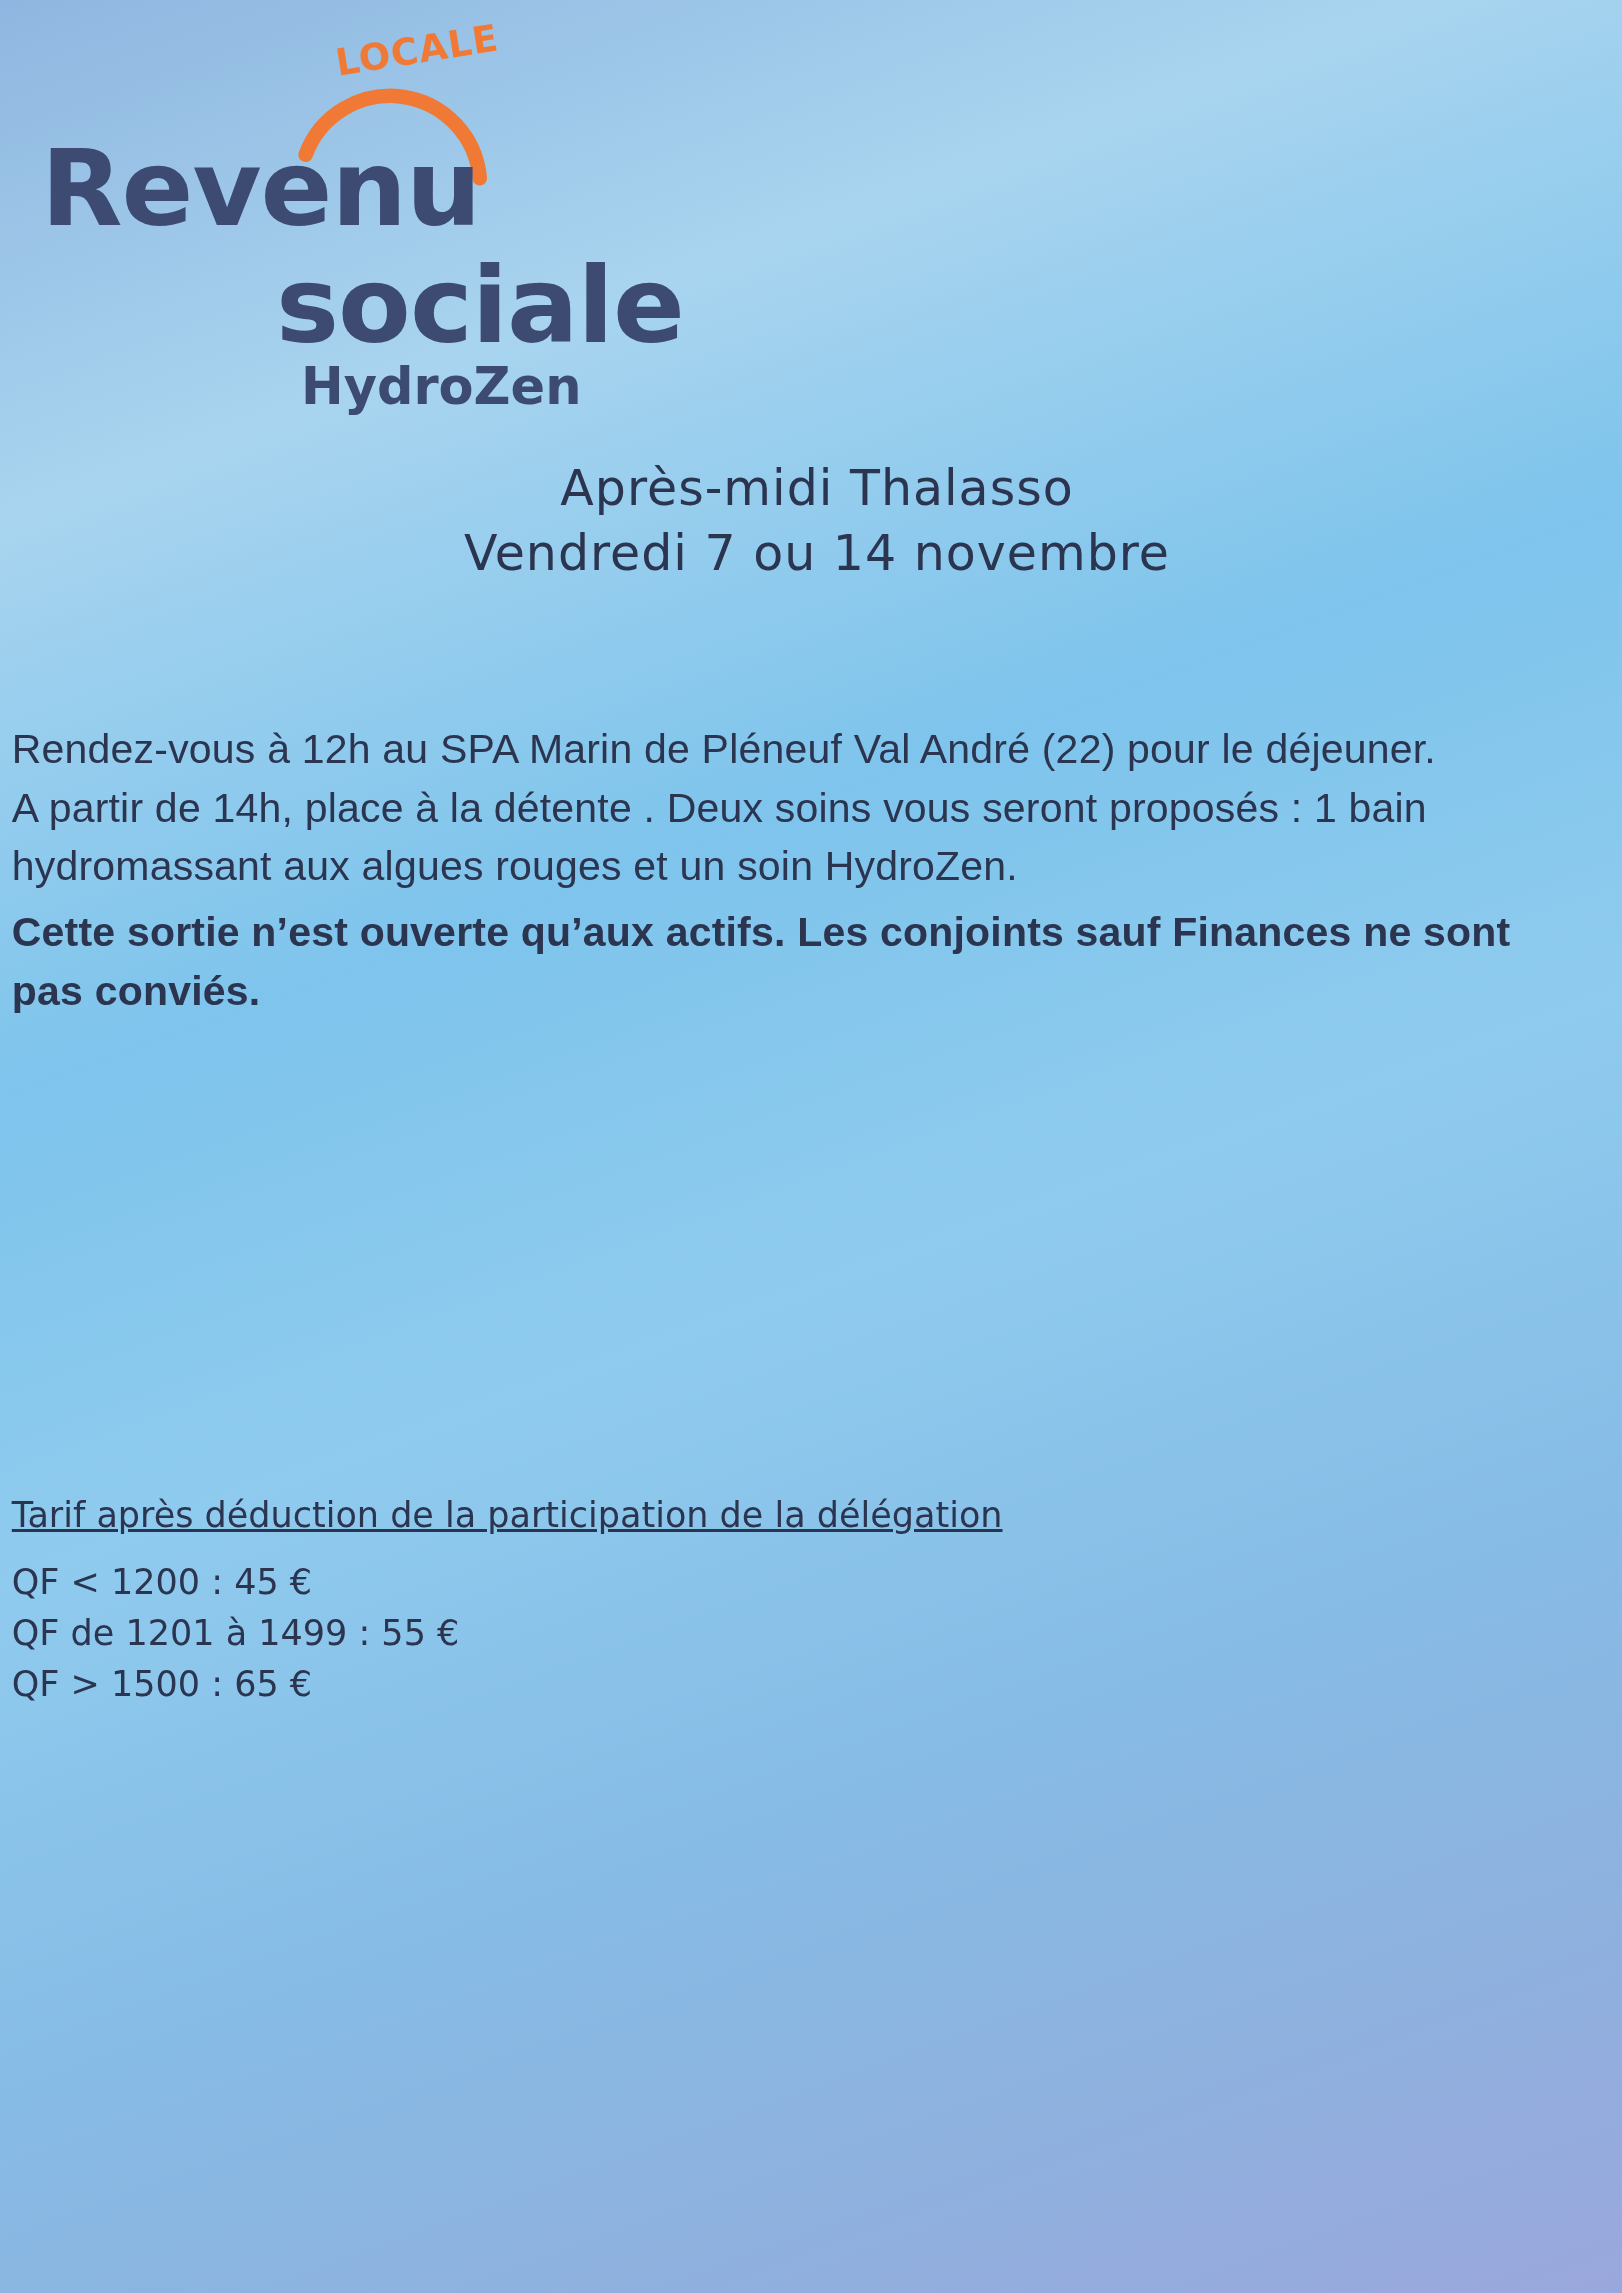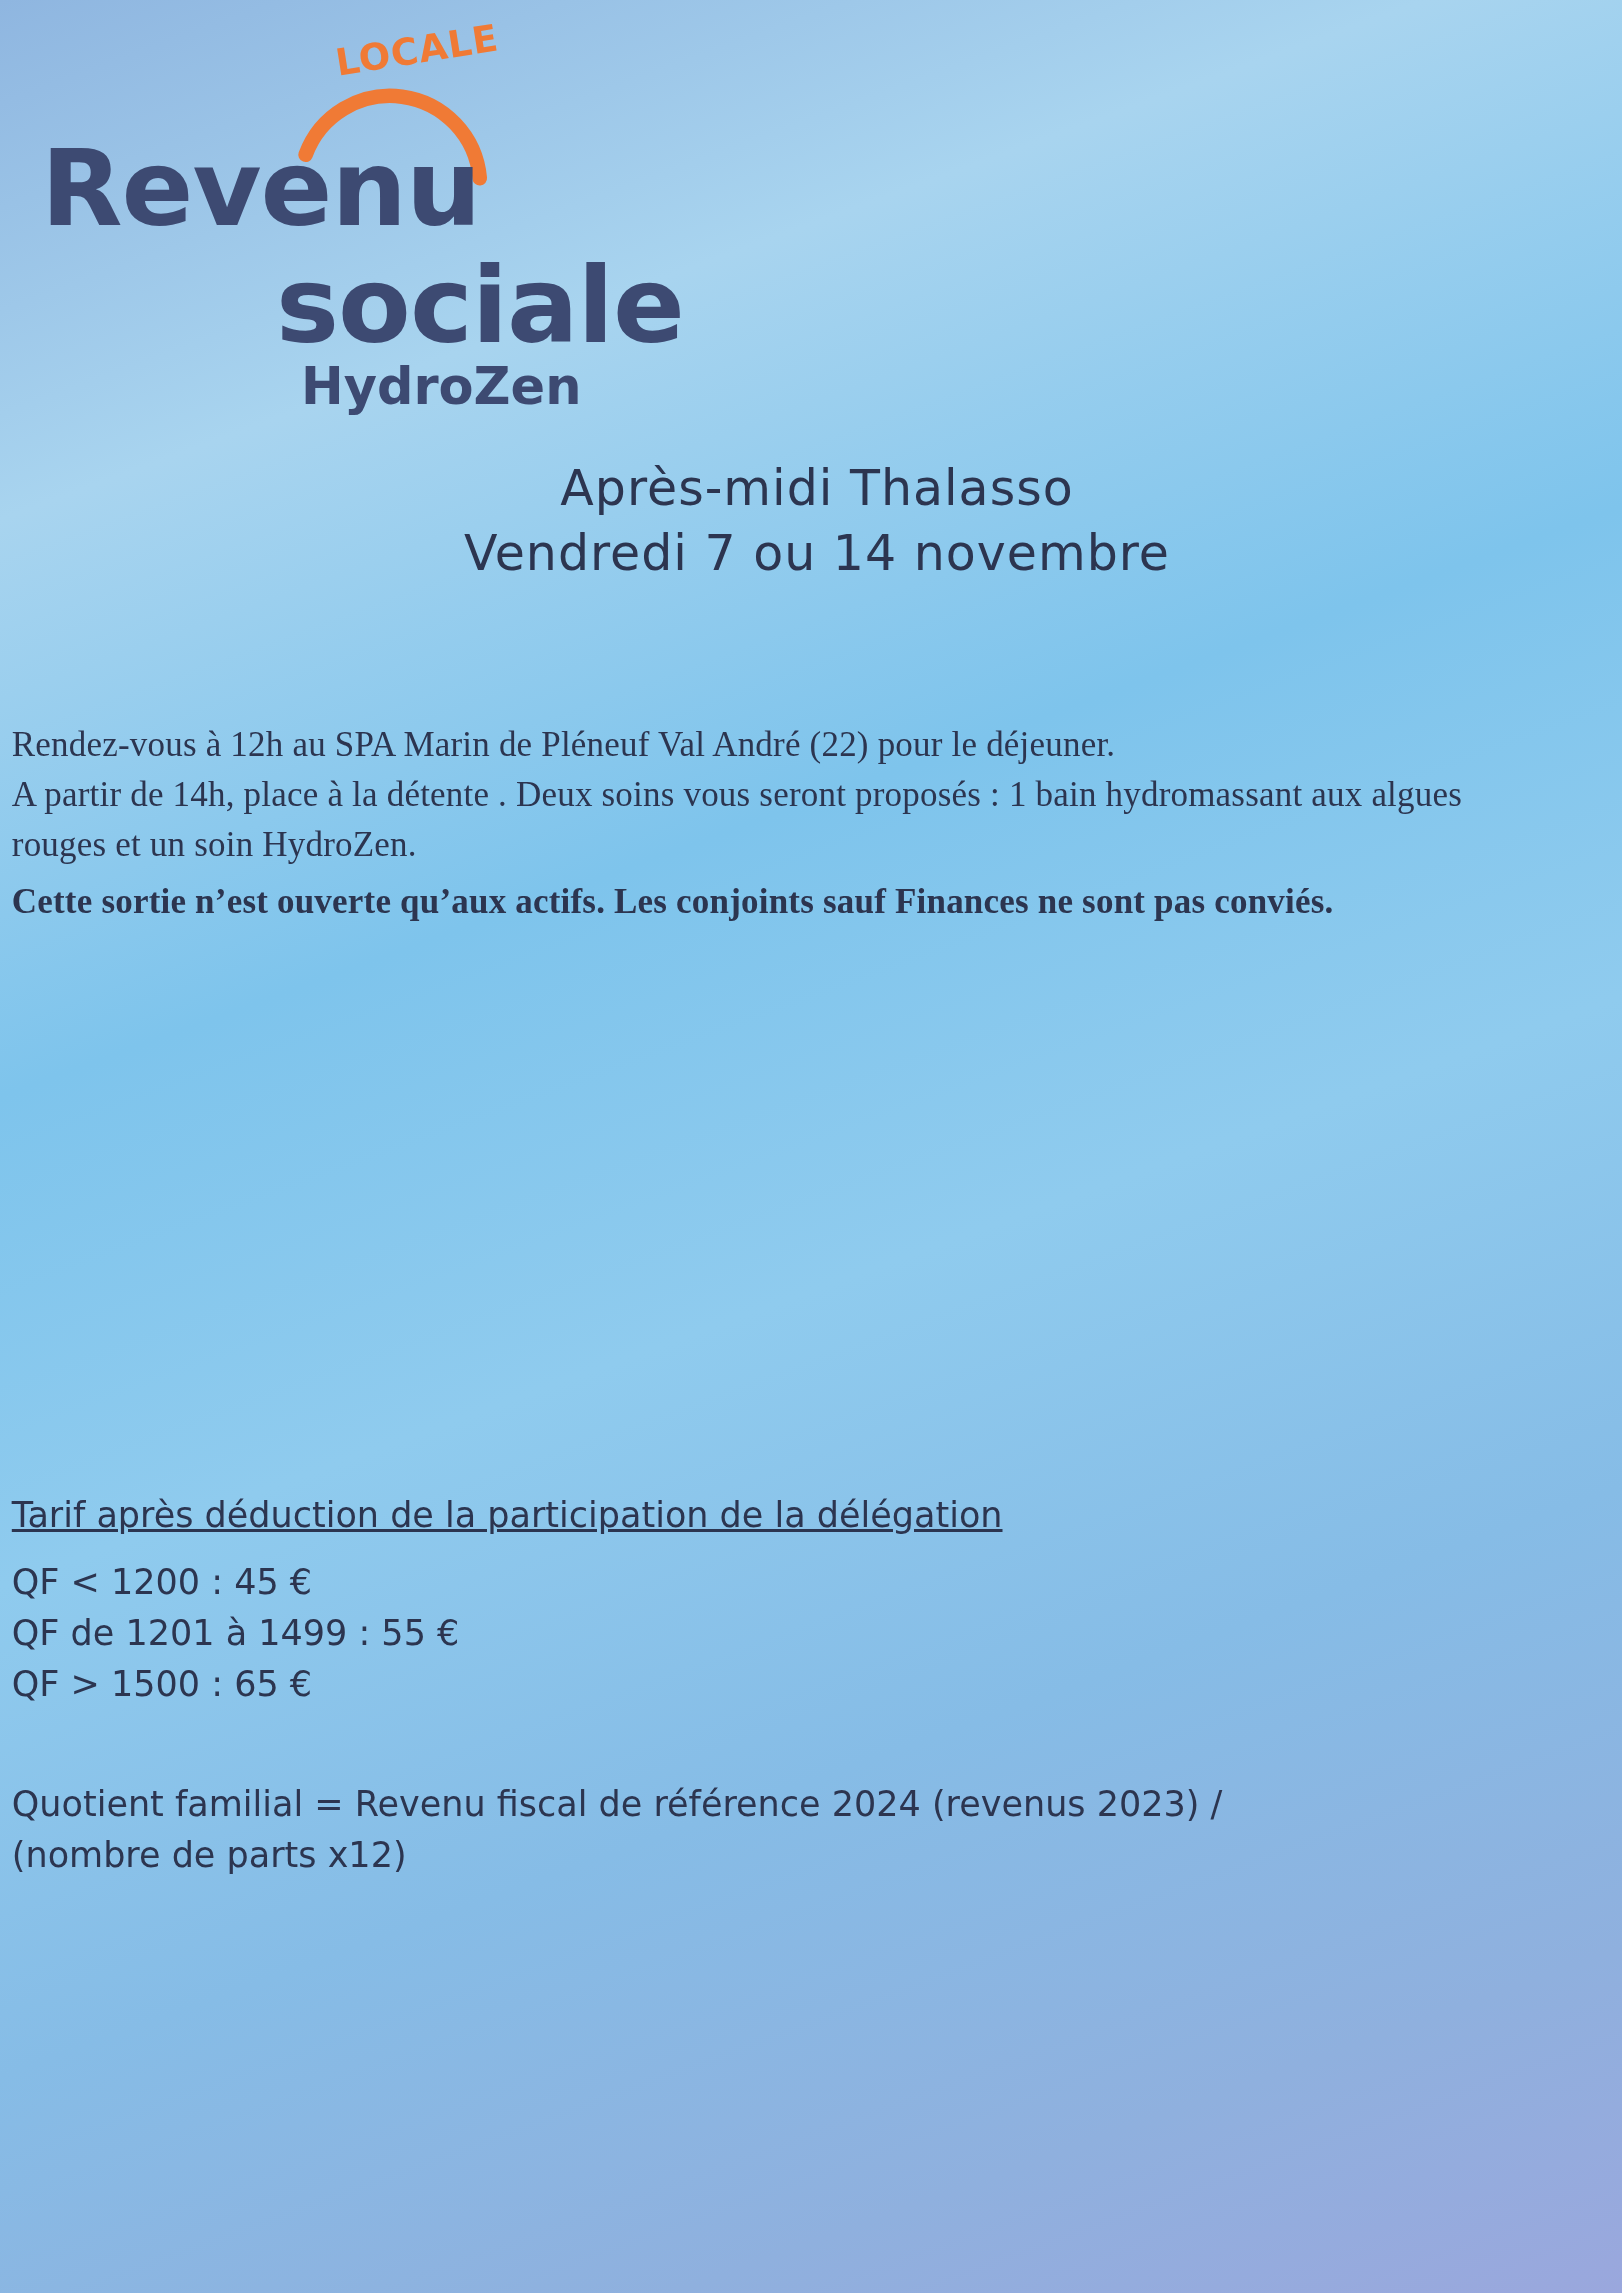--- a/index.html
+++ b/index.html
@@ -98,22 +98,22 @@
   }
 
   
   .body-block {
     position: absolute;
     left: 11.8px;
     right: 59px;
     top: 720px;
   }
   .para {
-    font-family: Liberation Serif, serif;
-    font-size: 35px;
+    font-family: Liberation Sans, sans-serif;
+    font-size: 41px;
     line-height: 1.43;
     color: #2c3550;
     margin: 0 0 0 0;
     letter-spacing: 0.2px;
   }
   .para.bold {
     font-weight: bold;
     margin-top: 7px;
   }
 
@@ -188,19 +188,15 @@
   </div>
 
 
   <div class="tariff-block">
     <div class="tariff-heading">Tarif après déduction de la participation de la délégation </div>
     <div class="tariff-row">QF &lt; 1200  : 45 €</div>
     <div class="tariff-row">QF de 1201 à 1499 : 55 €</div>
     <div class="tariff-row">QF &gt; 1500 : 65 €</div>
   </div>
 
-  <div class="qf-block">
-    <div class="qf-line">Quotient familial = Revenu fiscal de référence 2024 (revenus 2023) /</div>
-    <div class="qf-line">(nombre de parts x12)</div>
-  </div>
 
 </div>
 
 
 </body></html>

